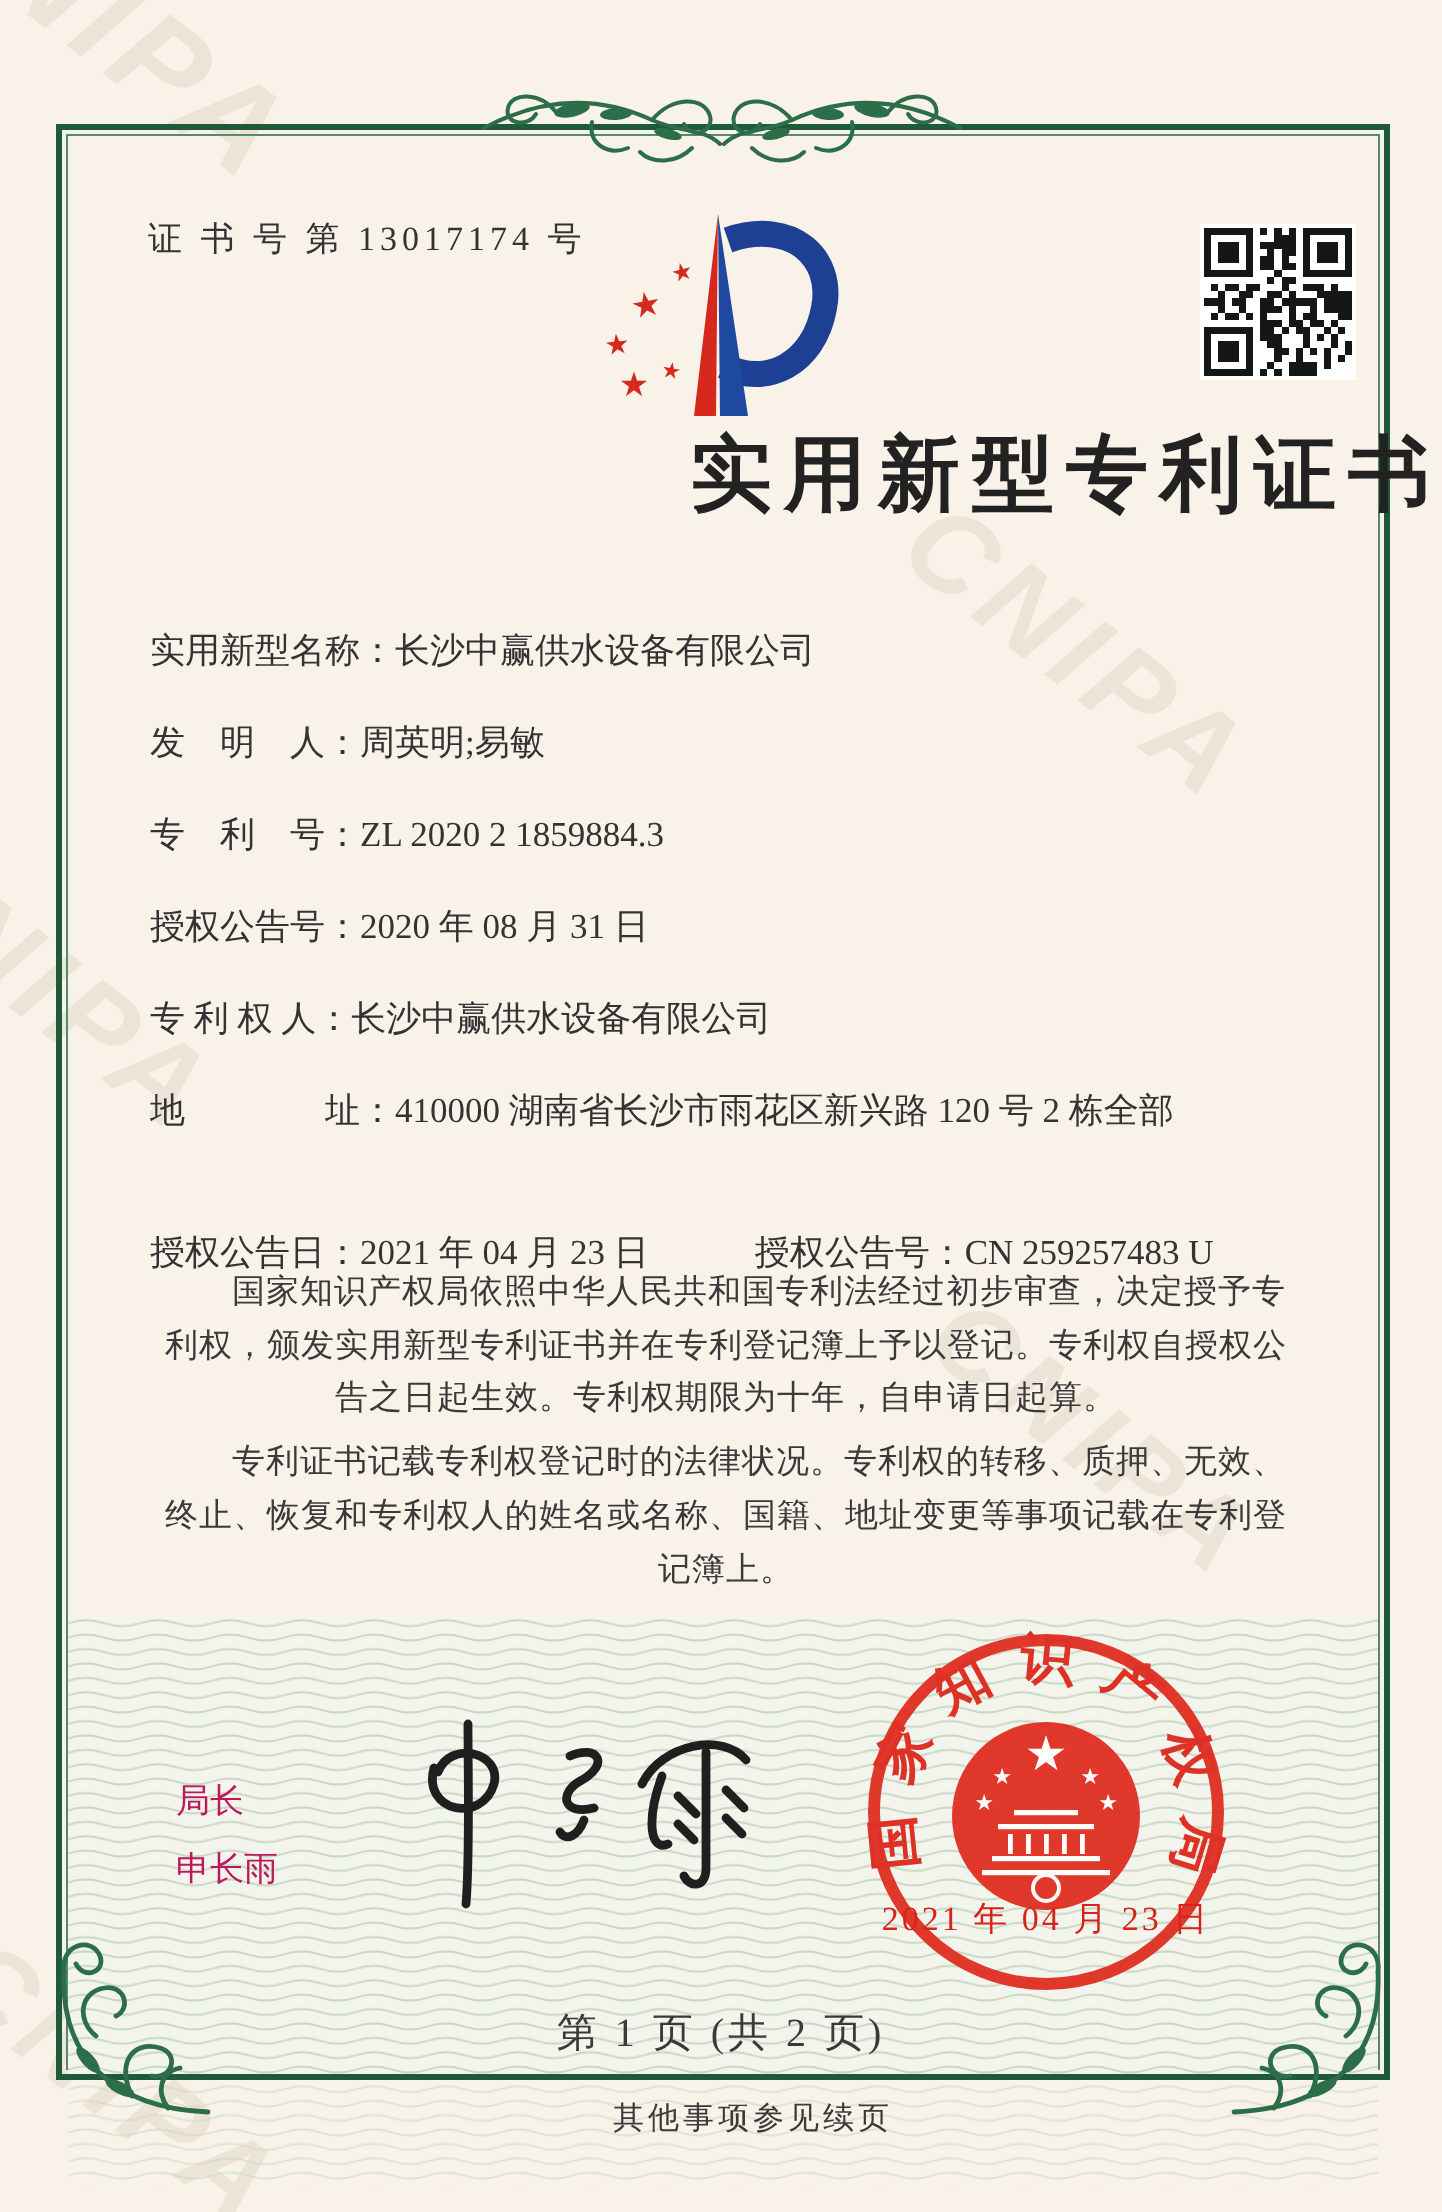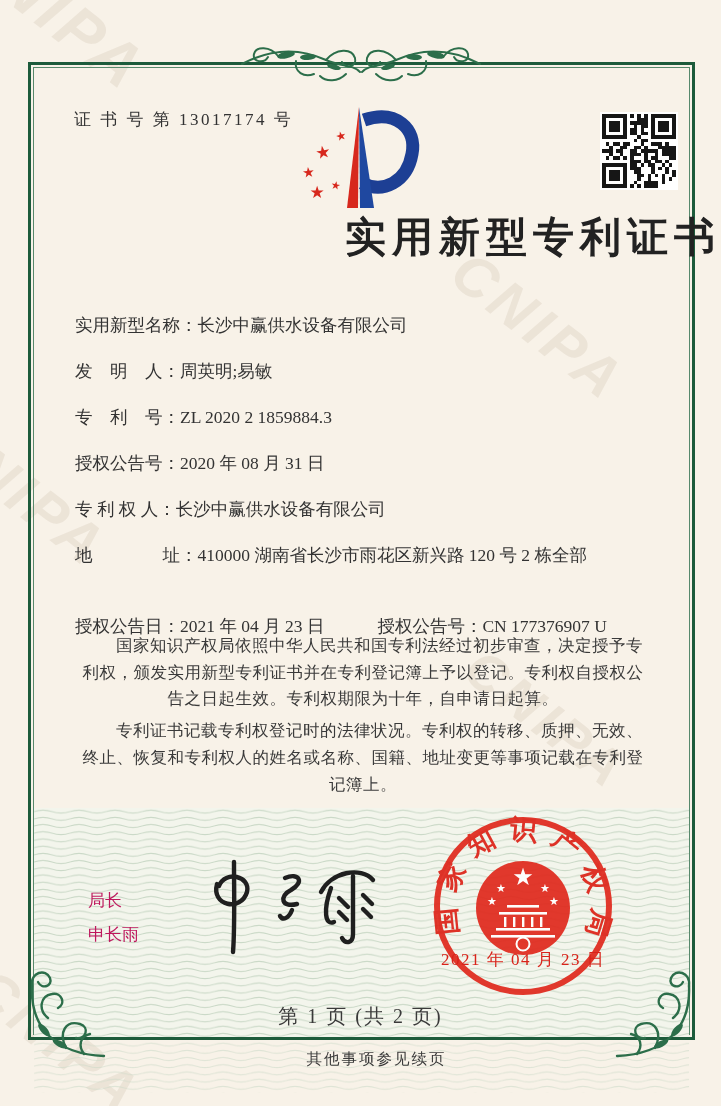--- a/index.html
+++ b/index.html
@@ -313,21 +313,21 @@
         <span class="val">长沙中赢供水设备有限公司</span>
     </div>
     <div class="row">
       <span class="lbl">地　　　　址：</span>
         <span class="val">410000 湖南省长沙市雨花区新兴路 120 号 2 栋全部</span>
     </div>
   </div>
 
   <div class="grant-row">
     <span class="part1"><span>授权公告日：</span><span>2021 年 04 月 23 日</span></span>
-    <span class="part2"><span>授权公告号：</span><span>CN 177376907 U</span></span>
+    <span class="part2"><span>授权公告号：</span><span>CN 259257483 U</span></span>
   </div>
 
   <div class="paras">
     <p>国家知识产权局依照中华人民共和国专利法经过初步审查，决定授予专利权，颁发实用新型专利证书并在专利登记簿上予以登记。专利权自授权公告之日起生效。专利权期限为十年，自申请日起算。</p>
     <p>专利证书记载专利权登记时的法律状况。专利权的转移、质押、无效、终止、恢复和专利权人的姓名或名称、国籍、地址变更等事项记载在专利登记簿上。</p>
   </div>
 
   <div class="sig-labels">
     <div>局长</div>
     <div>申长雨</div>

